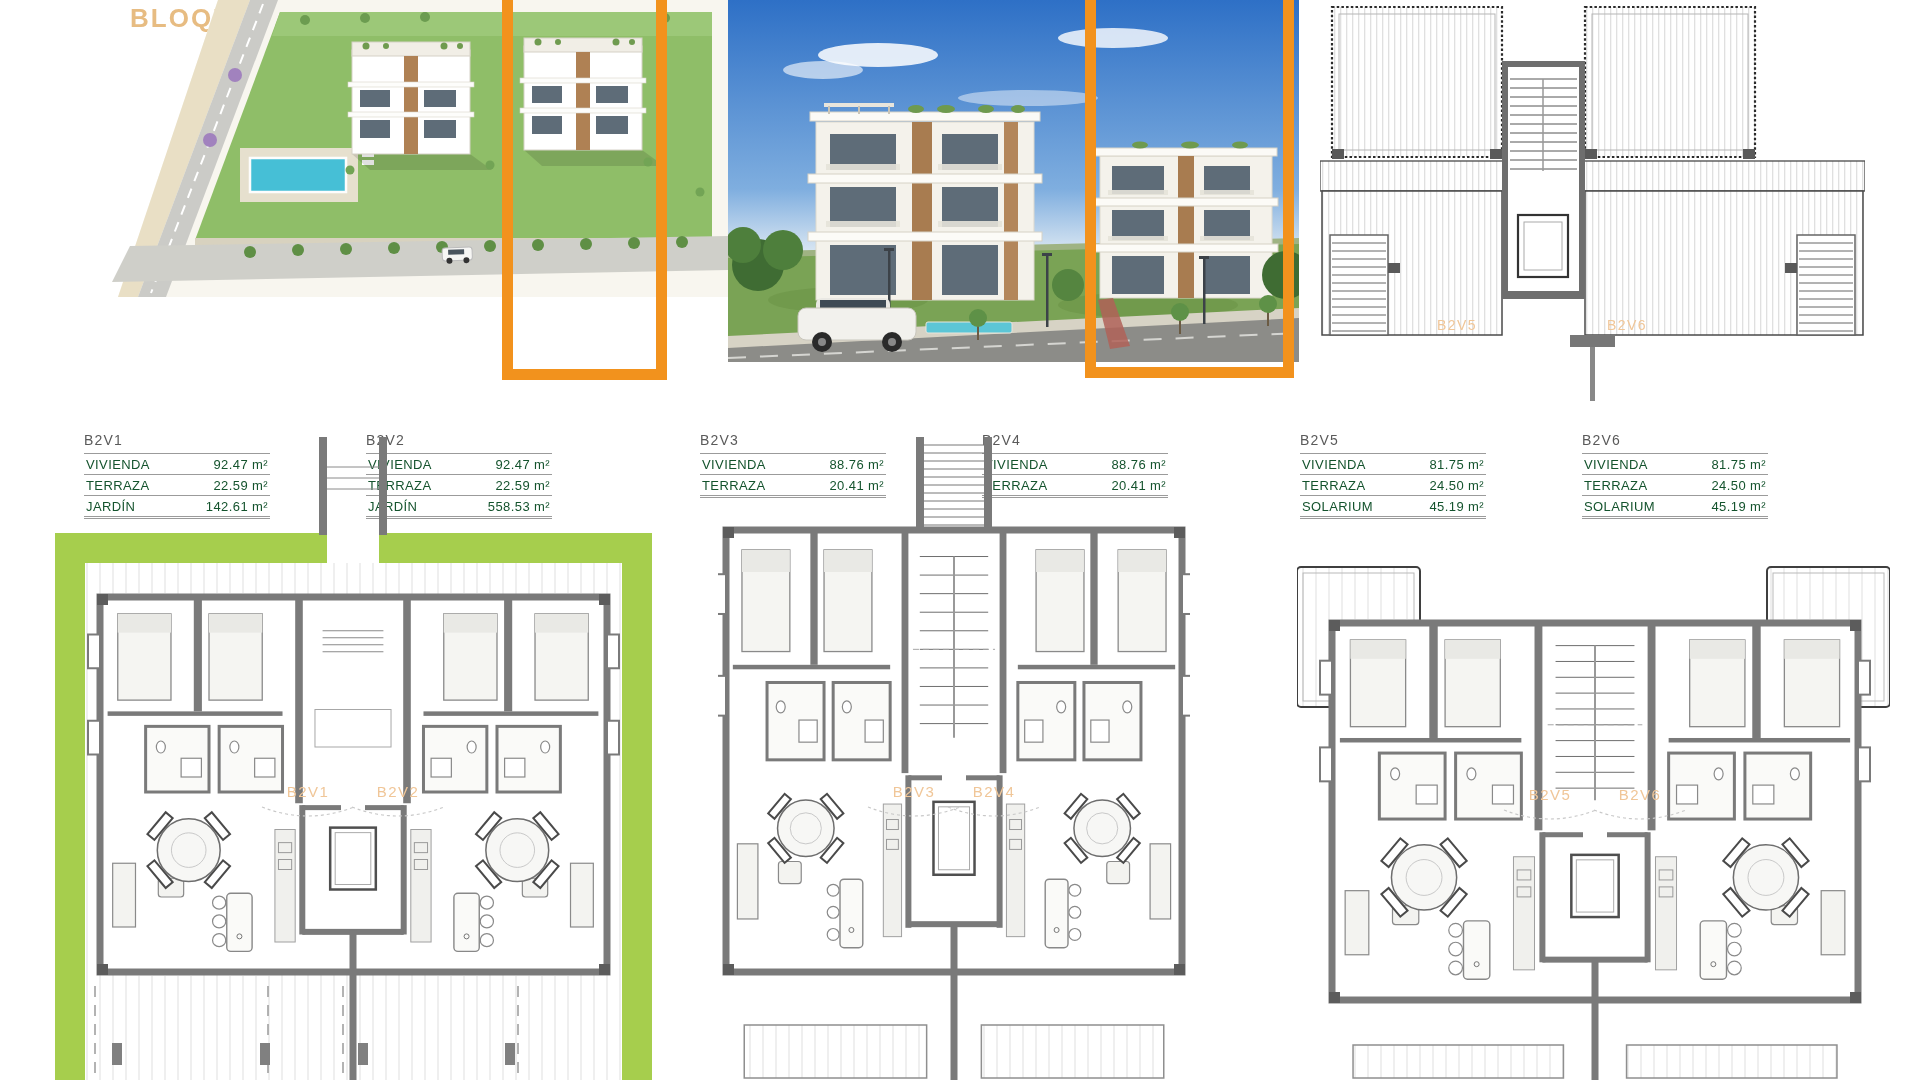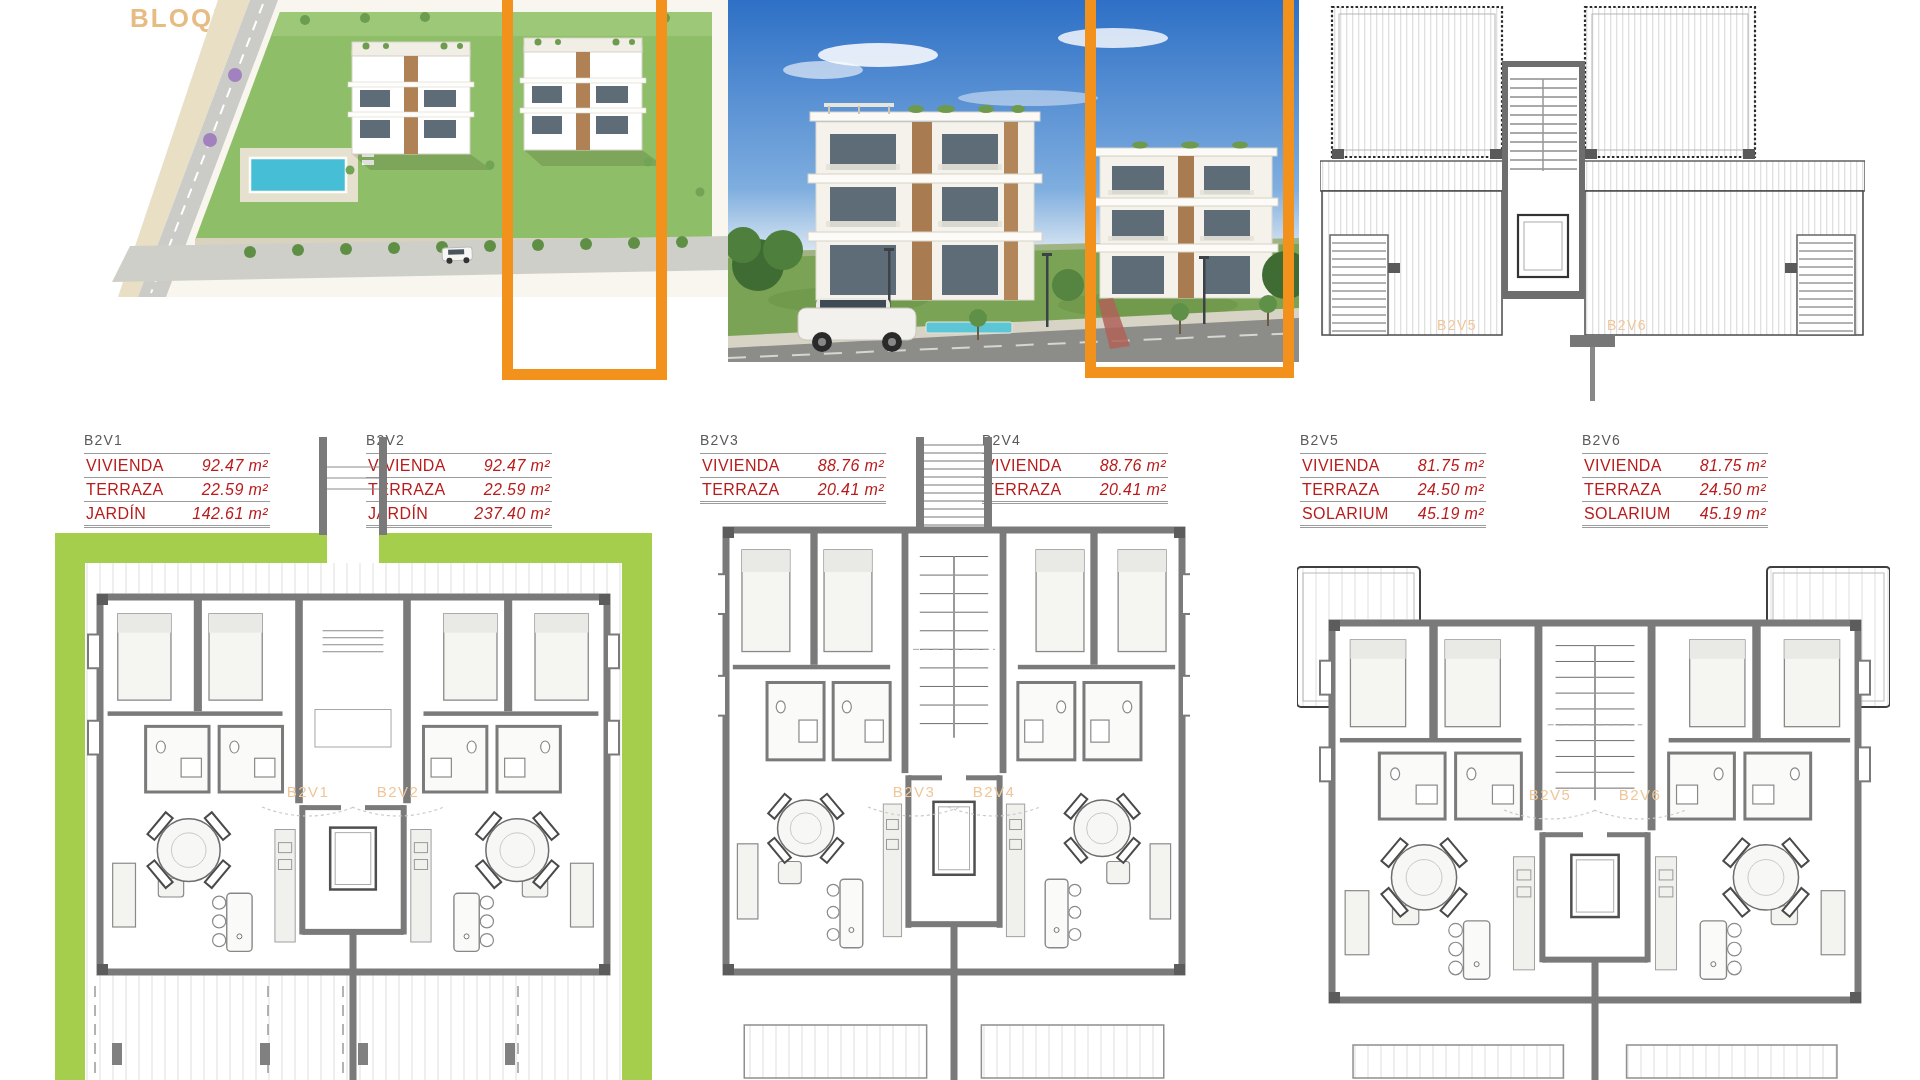--- a/index.html
+++ b/index.html
@@ -12,22 +12,22 @@
   .aerial{left:100px;top:0;width:628px;height:307px;}
   .street{left:728px;top:0;width:571px;height:362px;}
   .roof{left:1320px;top:3px;width:545px;height:398px;}
   .hl{position:absolute;border:11px solid #F2921D;box-sizing:border-box;pointer-events:none;z-index:5;}
   .hl1{left:502px;top:-12px;width:165px;height:392px;}
   .hl2{left:1085px;top:-12px;width:209px;height:390px;}
   .unit-table{position:absolute;top:432px;width:186px;}
   .ut-head{font-size:14px;color:#5a5a5a;letter-spacing:1.2px;margin-bottom:5px;}
   .ut-rows{border-bottom:3px double #9b9b9b;}
   .ut-row{display:flex;justify-content:space-between;border-top:1px solid #9b9b9b;
-          padding:3px 2px 2px 2px;font-size:16px;color:#b91c1c;letter-spacing:.4px;}
-  .ut-val{text-align:left;font-style:italic;}
+          padding:3px 2px 2px 2px;font-size:13px;color:#14532d;letter-spacing:.4px;}
+  .ut-val{text-align:left;}
   .plan{position:absolute;}
   .plan svg{display:block;}
   .planA{left:55px;top:437px;width:597px;height:643px;}
   .planB{left:718px;top:437px;width:472px;height:643px;}
   .planC{left:1297px;top:560px;width:593px;height:520px;}
 </style>
 </head>
 <body>
 
 <div class="canvas">
@@ -327,21 +327,21 @@
         <div class="ut-row">
             <span class="ut-label">VIVIENDA</span>
             <span class="ut-val">92.47 m²</span>
           </div>
         <div class="ut-row">
             <span class="ut-label">TERRAZA</span>
             <span class="ut-val">22.59 m²</span>
           </div>
         <div class="ut-row">
             <span class="ut-label">JARDÍN</span>
-            <span class="ut-val">237.40 m²</span>
+            <span class="ut-val">558.53 m²</span>
           </div>
       </div>
     </div>
     <div class="unit-table" style="left:700px">
       <div class="ut-head">B2V3</div>
       <div class="ut-rows">
         <div class="ut-row">
             <span class="ut-label">VIVIENDA</span>
             <span class="ut-val">88.76 m²</span>
           </div>

